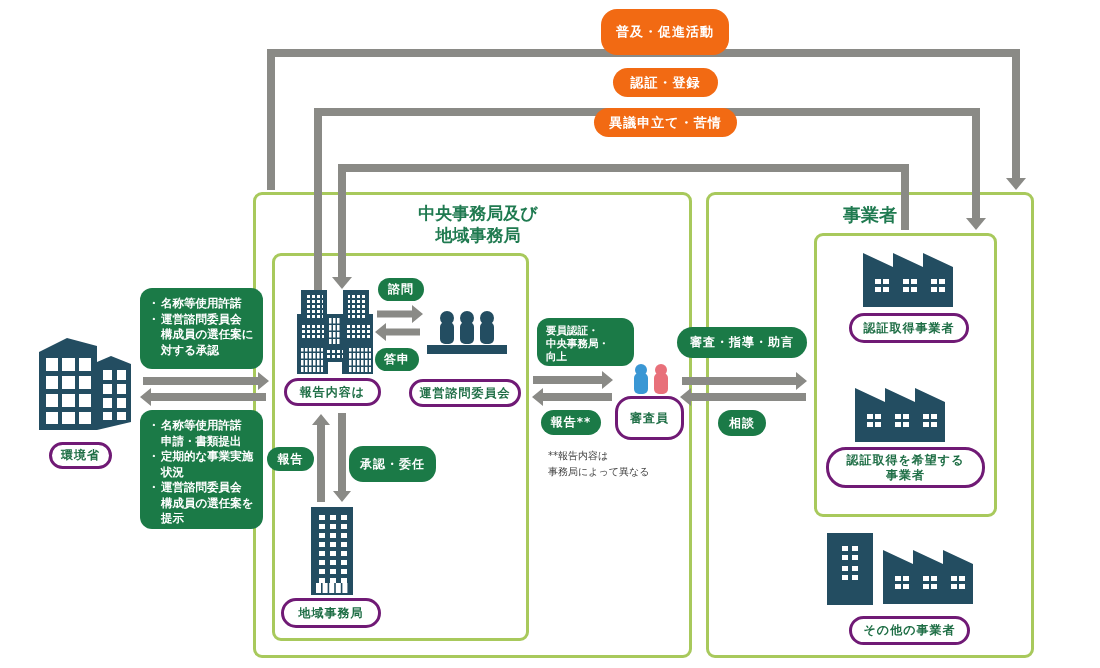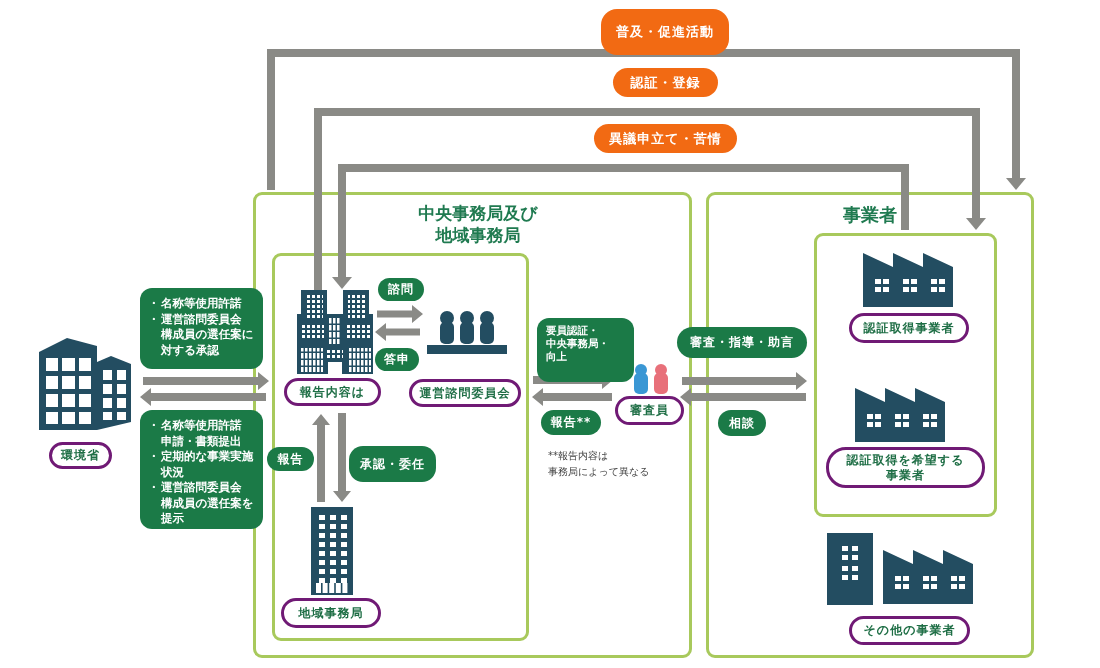--- a/index.html
+++ b/index.html
@@ -221,21 +221,21 @@
     <path d="M317,502 L317,425 L312,425 L321,414 L330,425 L325,425 L325,502 Z" fill="#8a8a86"></path>
     <path d="M338,413 L338,491 L333,491 L342,502 L351,491 L346,491 L346,413 Z" fill="#8a8a86"></path>
     <path d="M533,376 L602,376 L602,371 L613,380 L602,389 L602,384 L533,384 Z" fill="#8a8a86"></path>
     <path d="M612,393 L543,393 L543,388 L532,397 L543,406 L543,401 L612,401 Z" fill="#8a8a86"></path>
     <path d="M682,377 L796,377 L796,372 L807,381 L796,390 L796,385 L682,385 Z" fill="#8a8a86"></path>
     <path d="M806,393 L691,393 L691,388 L680,397 L691,406 L691,401 L806,401 Z" fill="#8a8a86"></path>
   </svg>
 
 <div class="pill pill-orange" style="left:601px;top:9px;width:128px;height:46px;">普及・促進活動</div>
 <div class="pill pill-orange" style="left:613px;top:68px;width:105px;height:29px;">認証・登録</div>
-<div class="pill pill-orange" style="left:594px;top:124px;width:143px;height:29px;">異議申立て・苦情</div>
+<div class="pill pill-orange" style="left:594px;top:108px;width:143px;height:29px;">異議申立て・苦情</div>
 
 <div class="pill pill-outline" style="left:49px;top:442px;width:63px;height:27px;">環境省</div>
 
 <div class="bubble" style="left:140px;top:288px;width:123px;height:81px;">
   <div class="item">
     <span class="bullet">・</span>
     <div class="lines">
         <span>名称等使用許諾</span>
       </div>
   </div>
@@ -275,33 +275,33 @@
 </div>
 
 <div class="pill pill-green" style="left:378px;top:278px;width:46px;height:23px;">諮問</div>
 <div class="pill pill-green" style="left:375px;top:348px;width:44px;height:23px;">答申</div>
 <div class="pill pill-outline" style="left:284px;top:378px;width:97px;height:28px;">報告内容は</div>
 <div class="pill pill-outline" style="left:409px;top:379px;width:112px;height:28px;">運営諮問委員会</div>
 <div class="pill pill-green" style="left:267px;top:447px;width:47px;height:24px;">報告</div>
 <div class="pill pill-green" style="left:349px;top:446px;width:87px;height:36px;">承認・委任</div>
 <div class="pill pill-outline" style="left:281px;top:598px;width:100px;height:30px;">地域事務局</div>
 
-<div class="bubble" style="left:537px;top:318px;width:97px;height:64px;font-size:10.5px;line-height:13px;padding:6px 6px 6px 9px;">
+<div class="bubble" style="left:537px;top:318px;width:97px;height:48px;font-size:10.5px;line-height:13px;padding:6px 6px 6px 9px;">
   <div class="lines">
     <span>要員認証・</span>
     <span>中央事務局・</span>
     <span>向上</span>
   </div>
 </div>
 <div class="pill pill-green" style="left:541px;top:410px;width:60px;height:25px;">報告**</div>
 <div class="note" style="left:548px;top:448px;">
   <span>**報告内容は</span>
   <span>事務局によって異なる</span>
 </div>
-<div class="pill pill-outline" style="left:615px;top:396px;width:69px;height:29px;">審査員</div>
+<div class="pill pill-outline" style="left:615px;top:396px;width:69px;height:44px;">審査員</div>
 <div class="pill pill-green" style="left:677px;top:327px;width:130px;height:31px;border-radius:16px;">審査・指導・助言</div>
 <div class="pill pill-green" style="left:718px;top:410px;width:48px;height:26px;">相談</div>
 
 <div class="pill pill-outline" style="left:849px;top:313px;width:120px;height:30px;">認証取得事業者</div>
 <div class="pill pill-outline" style="left:826px;top:447px;width:159px;height:41px;border-radius:20px;">
   <span>認証取得を希望する</span>
   <span>事業者</span>
 </div>
 <div class="pill pill-outline" style="left:849px;top:616px;width:121px;height:29px;">その他の事業者</div>
 

